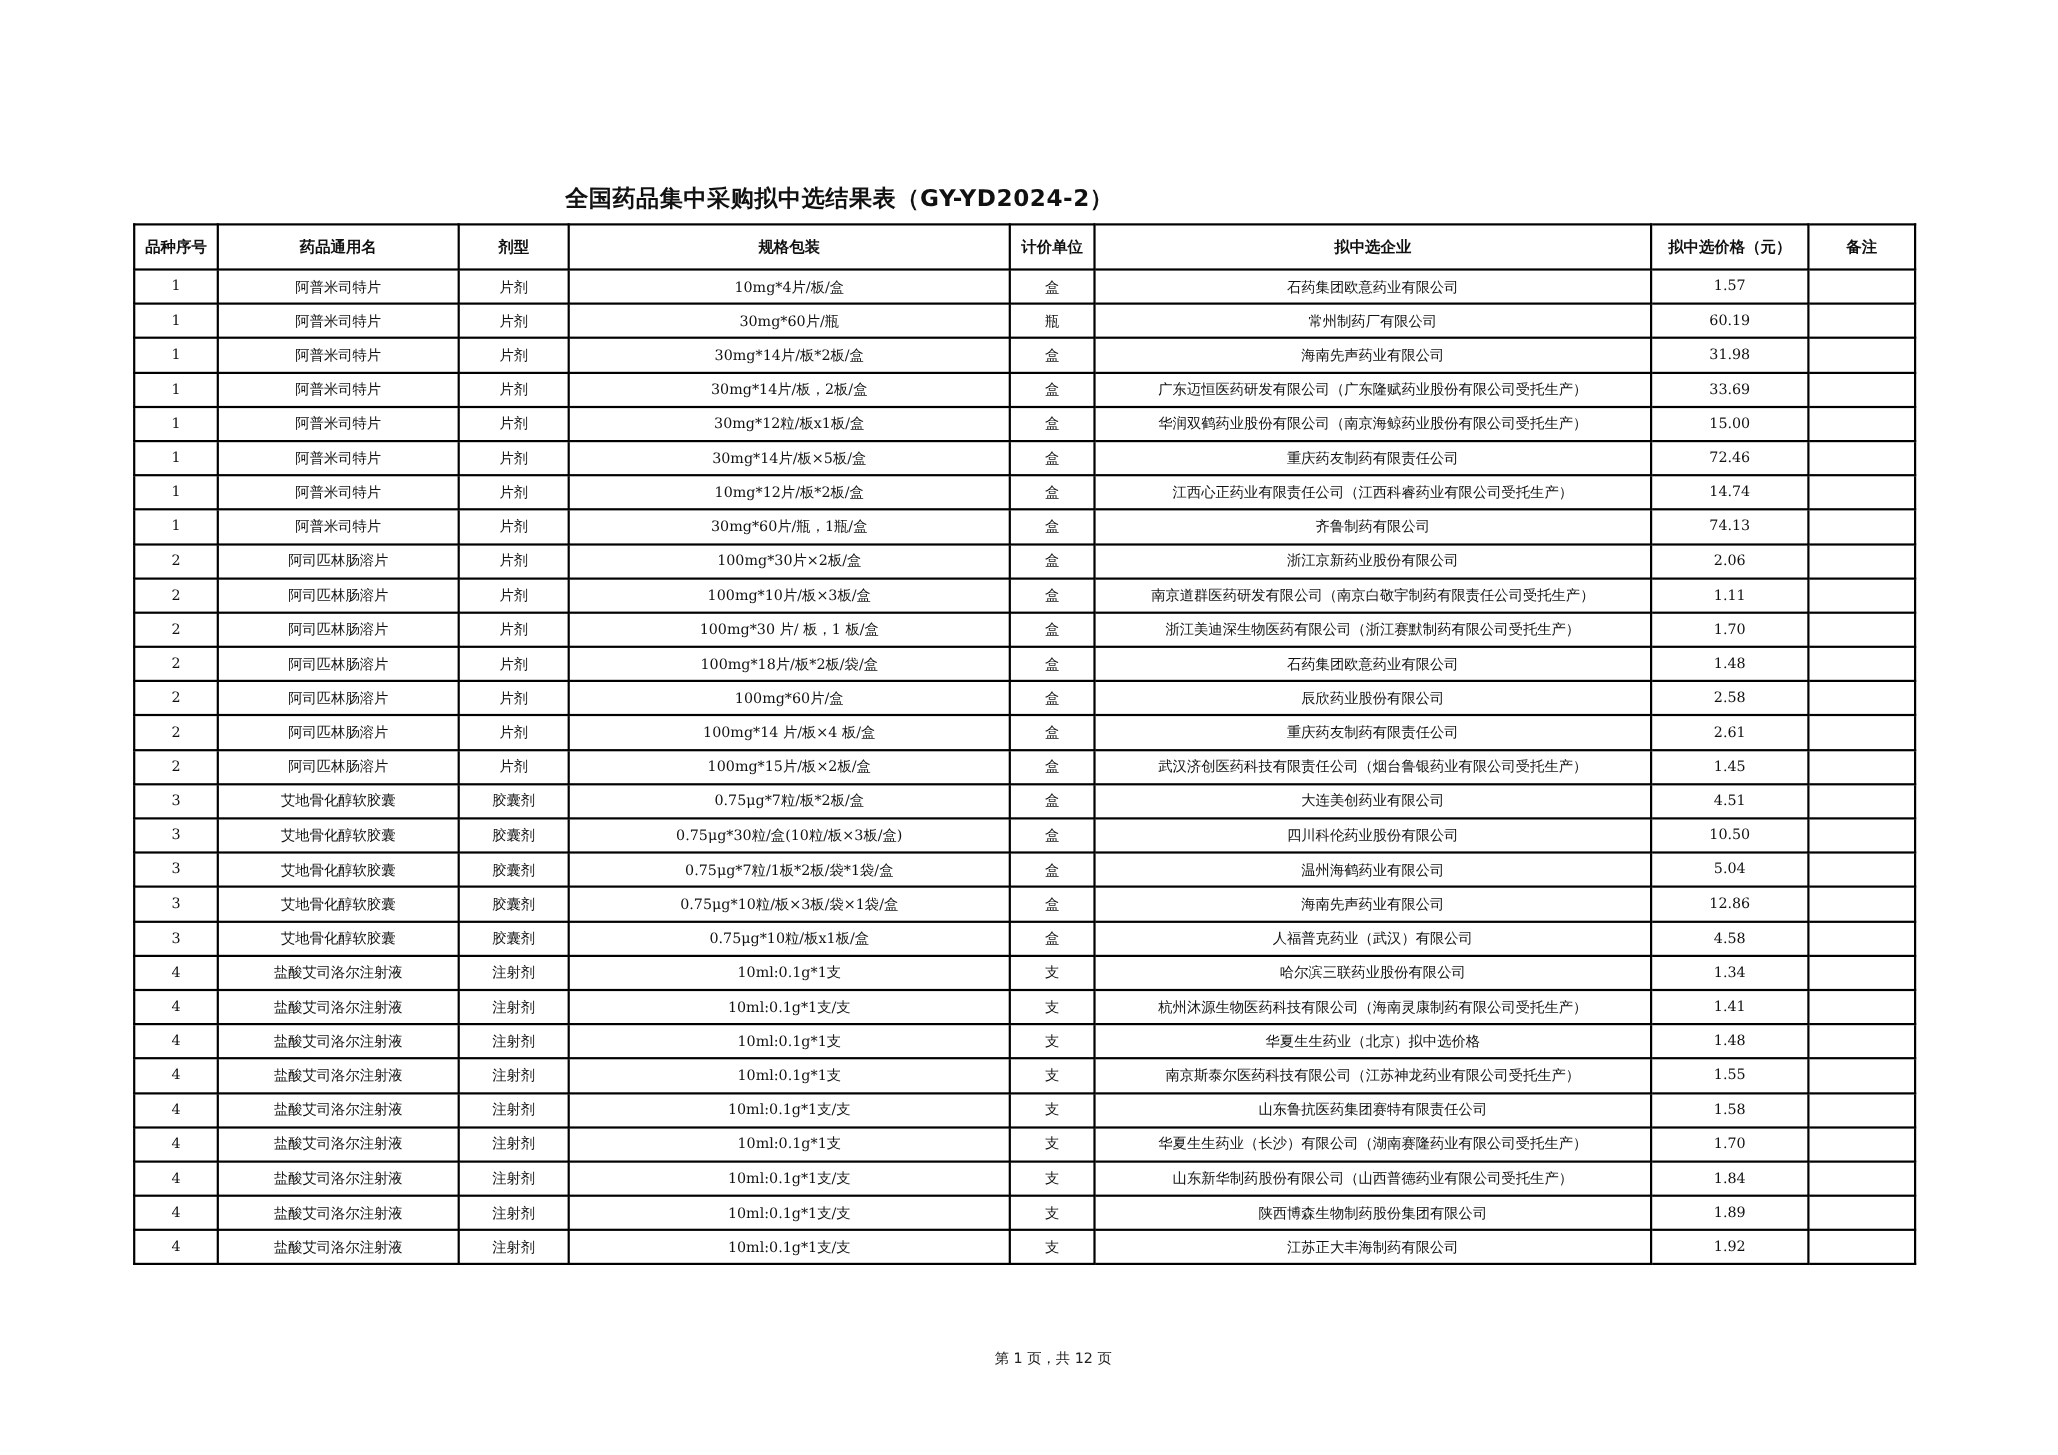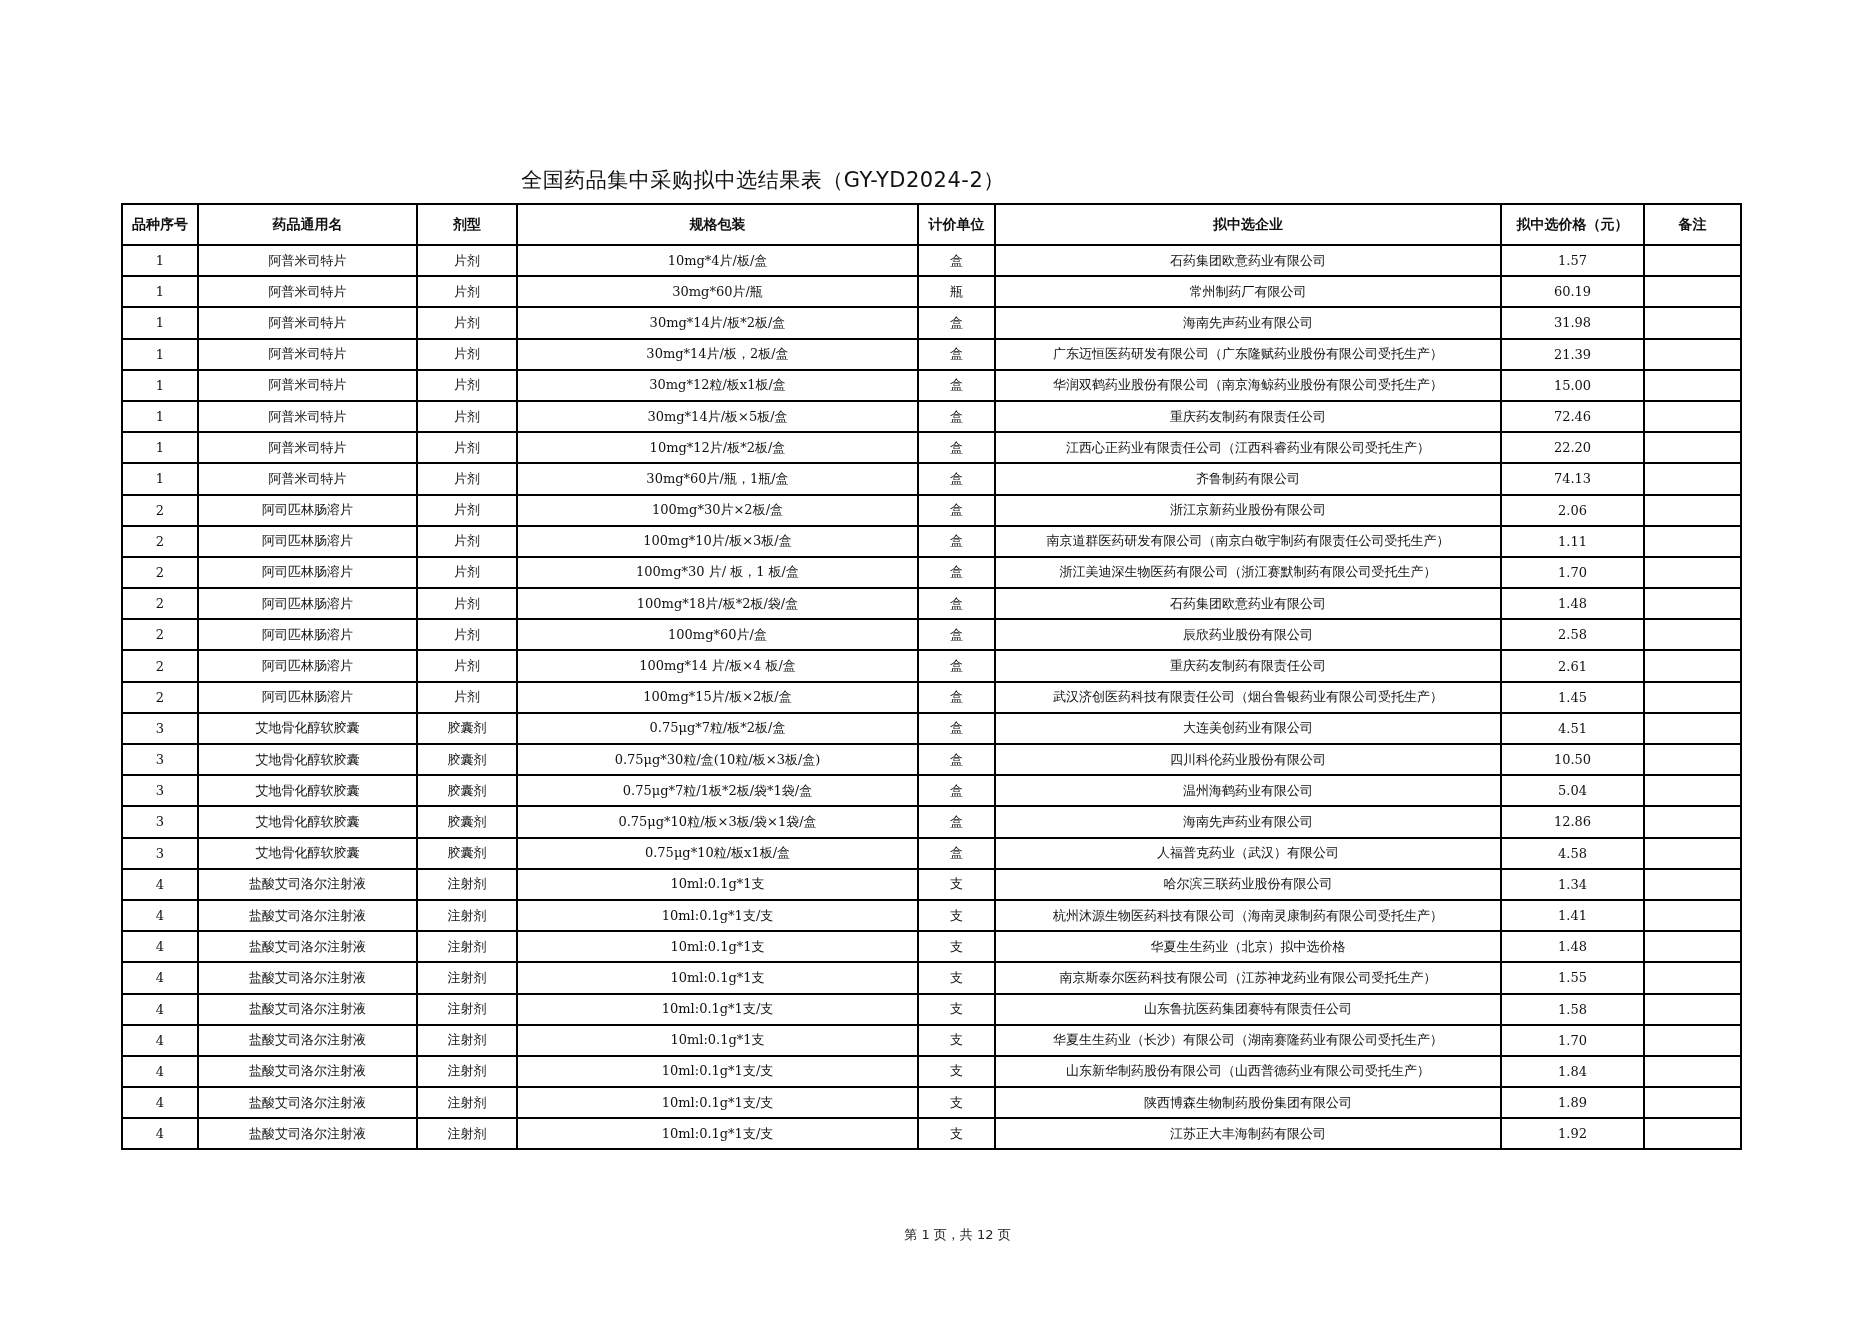--- a/index.html
+++ b/index.html
@@ -1,19 +1,19 @@
 <!DOCTYPE html>
 <html><head>
 <meta charset="utf-8">
 <style>
   html, body { margin: 0; padding: 0; background: #ffffff; }
   body { width: 1871px; height: 1323px; position: relative; overflow: hidden;
          font-family: "DejaVu Serif", "Liberation Serif", serif; color: #111; }
   .title { position: absolute; left: 0; width: 1526px; top: 166px; text-align: center;
-           font-family: "DejaVu Sans", "Liberation Sans", sans-serif; font-size: 21px; font-weight: normal; letter-spacing: 0.5px; }
+           font-family: "DejaVu Sans", "Liberation Sans", sans-serif; font-size: 21px; font-weight: bold; letter-spacing: 0.5px; }
   table.results { position: absolute; left: 121px; top: 203px; border-collapse: collapse;
                   table-layout: fixed; width: 1619px; }
   table.results th, table.results td { border: 2px solid #000; text-align: center; vertical-align: middle;
                   padding: 0; white-space: nowrap; overflow: hidden; }
   table.results th { height: 39px; font-family: "DejaVu Sans", "Liberation Sans", sans-serif; font-weight: bold; font-size: 14px; border-radius: 17px; }
   table.results td { height: 29.2px; font-size: 13px; }
   .footer { position: absolute; left: 0; width: 1871px; top: 1226px; text-align: center;
             font-family: "DejaVu Sans", "Liberation Sans", sans-serif; font-size: 13px; color: #222; padding-left: 22px; }
 </style>
 </head>
@@ -75,21 +75,21 @@
         <td>31.98</td>
         <td></td>
       </tr>
       <tr>
         <td>1</td>
         <td>阿普米司特片</td>
         <td>片剂</td>
         <td>30mg*14片/板，2板/盒</td>
         <td>盒</td>
         <td>广东迈恒医药研发有限公司（广东隆赋药业股份有限公司受托生产）</td>
-        <td>21.39</td>
+        <td>33.69</td>
         <td></td>
       </tr>
       <tr>
         <td>1</td>
         <td>阿普米司特片</td>
         <td>片剂</td>
         <td>30mg*12粒/板x1板/盒</td>
         <td>盒</td>
         <td>华润双鹤药业股份有限公司（南京海鲸药业股份有限公司受托生产）</td>
         <td>15.00</td>
@@ -105,21 +105,21 @@
         <td>72.46</td>
         <td></td>
       </tr>
       <tr>
         <td>1</td>
         <td>阿普米司特片</td>
         <td>片剂</td>
         <td>10mg*12片/板*2板/盒</td>
         <td>盒</td>
         <td>江西心正药业有限责任公司（江西科睿药业有限公司受托生产）</td>
-        <td>22.20</td>
+        <td>14.74</td>
         <td></td>
       </tr>
       <tr>
         <td>1</td>
         <td>阿普米司特片</td>
         <td>片剂</td>
         <td>30mg*60片/瓶，1瓶/盒</td>
         <td>盒</td>
         <td>齐鲁制药有限公司</td>
         <td>74.13</td>

